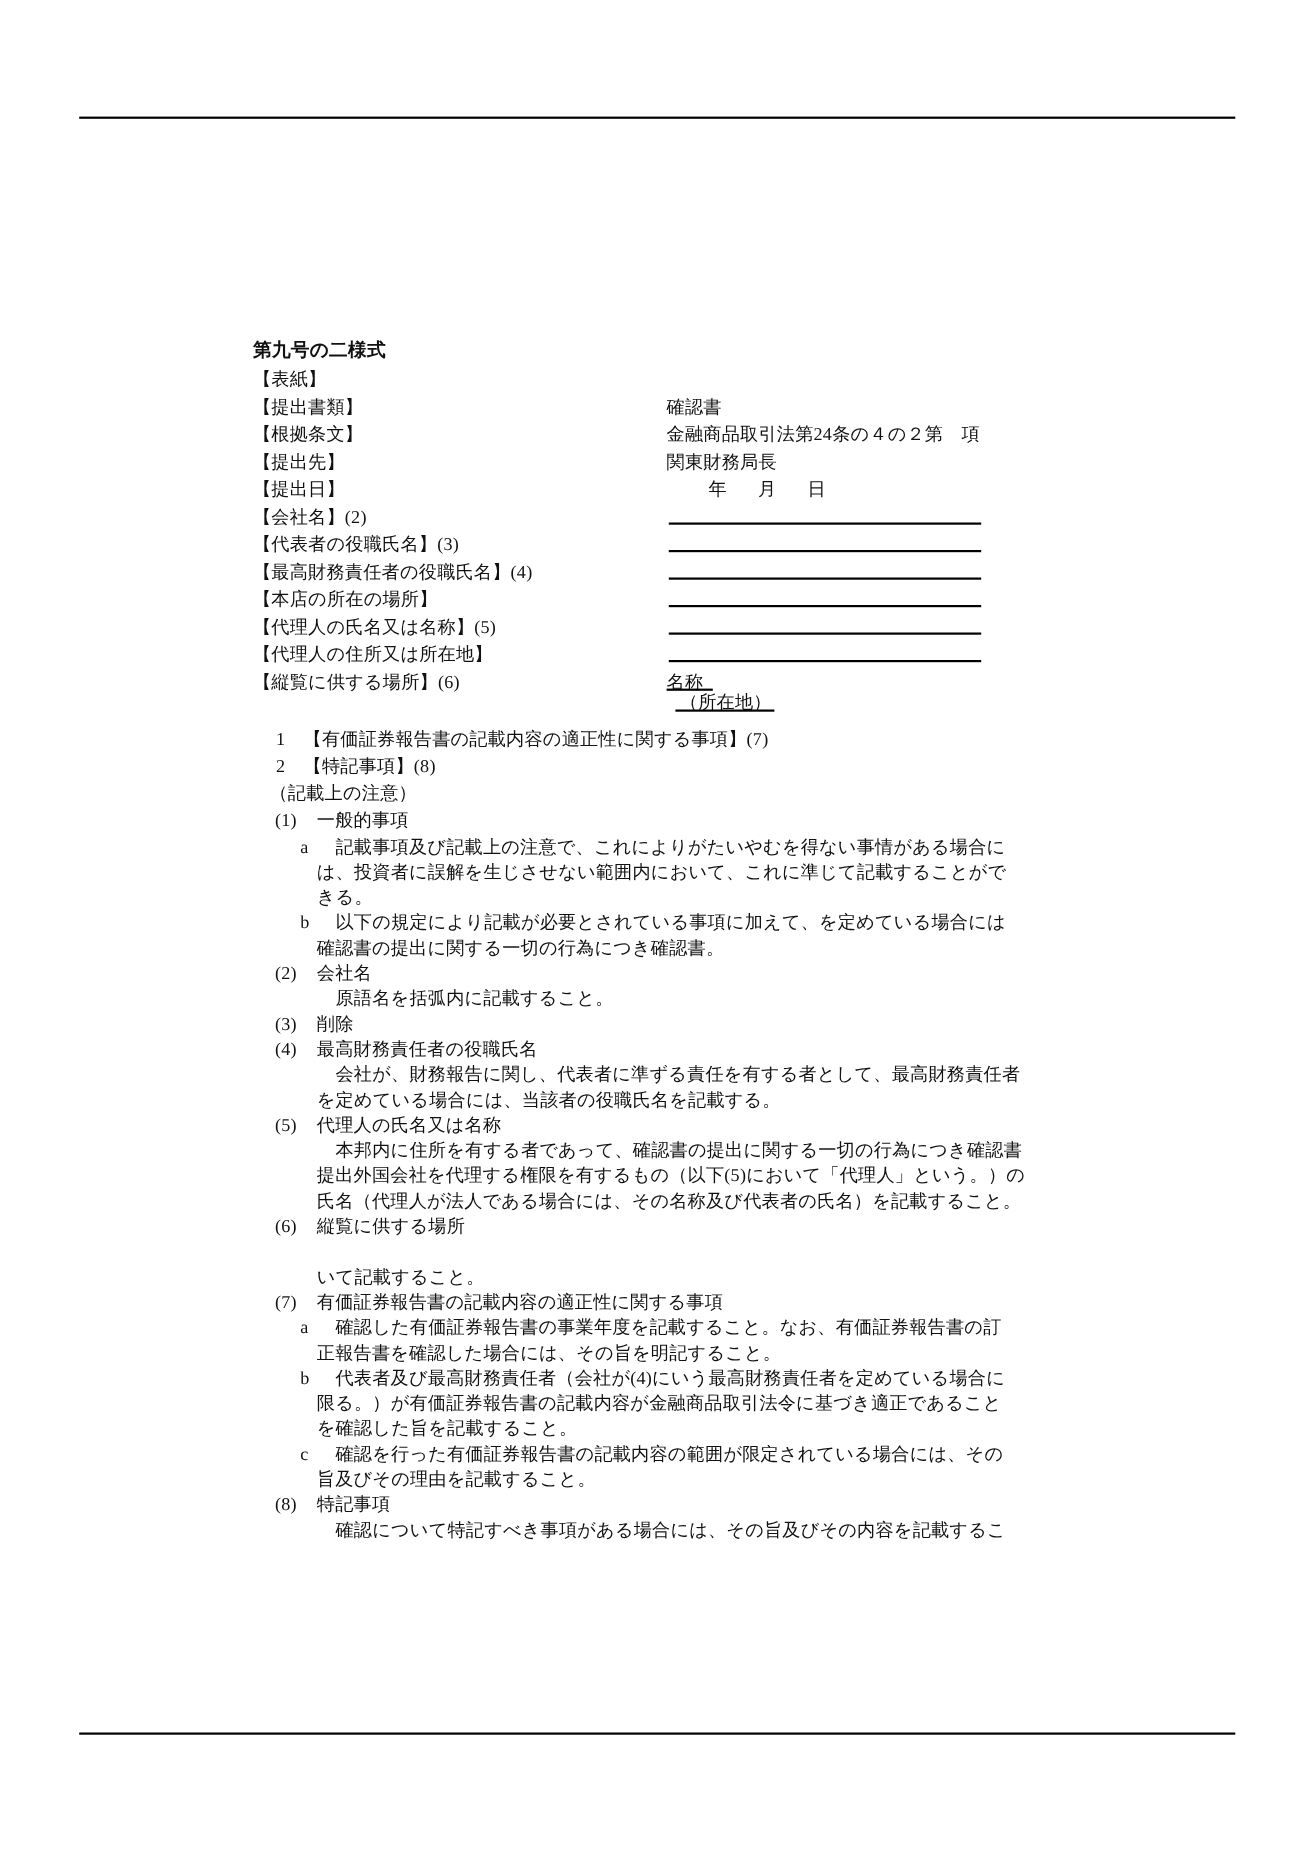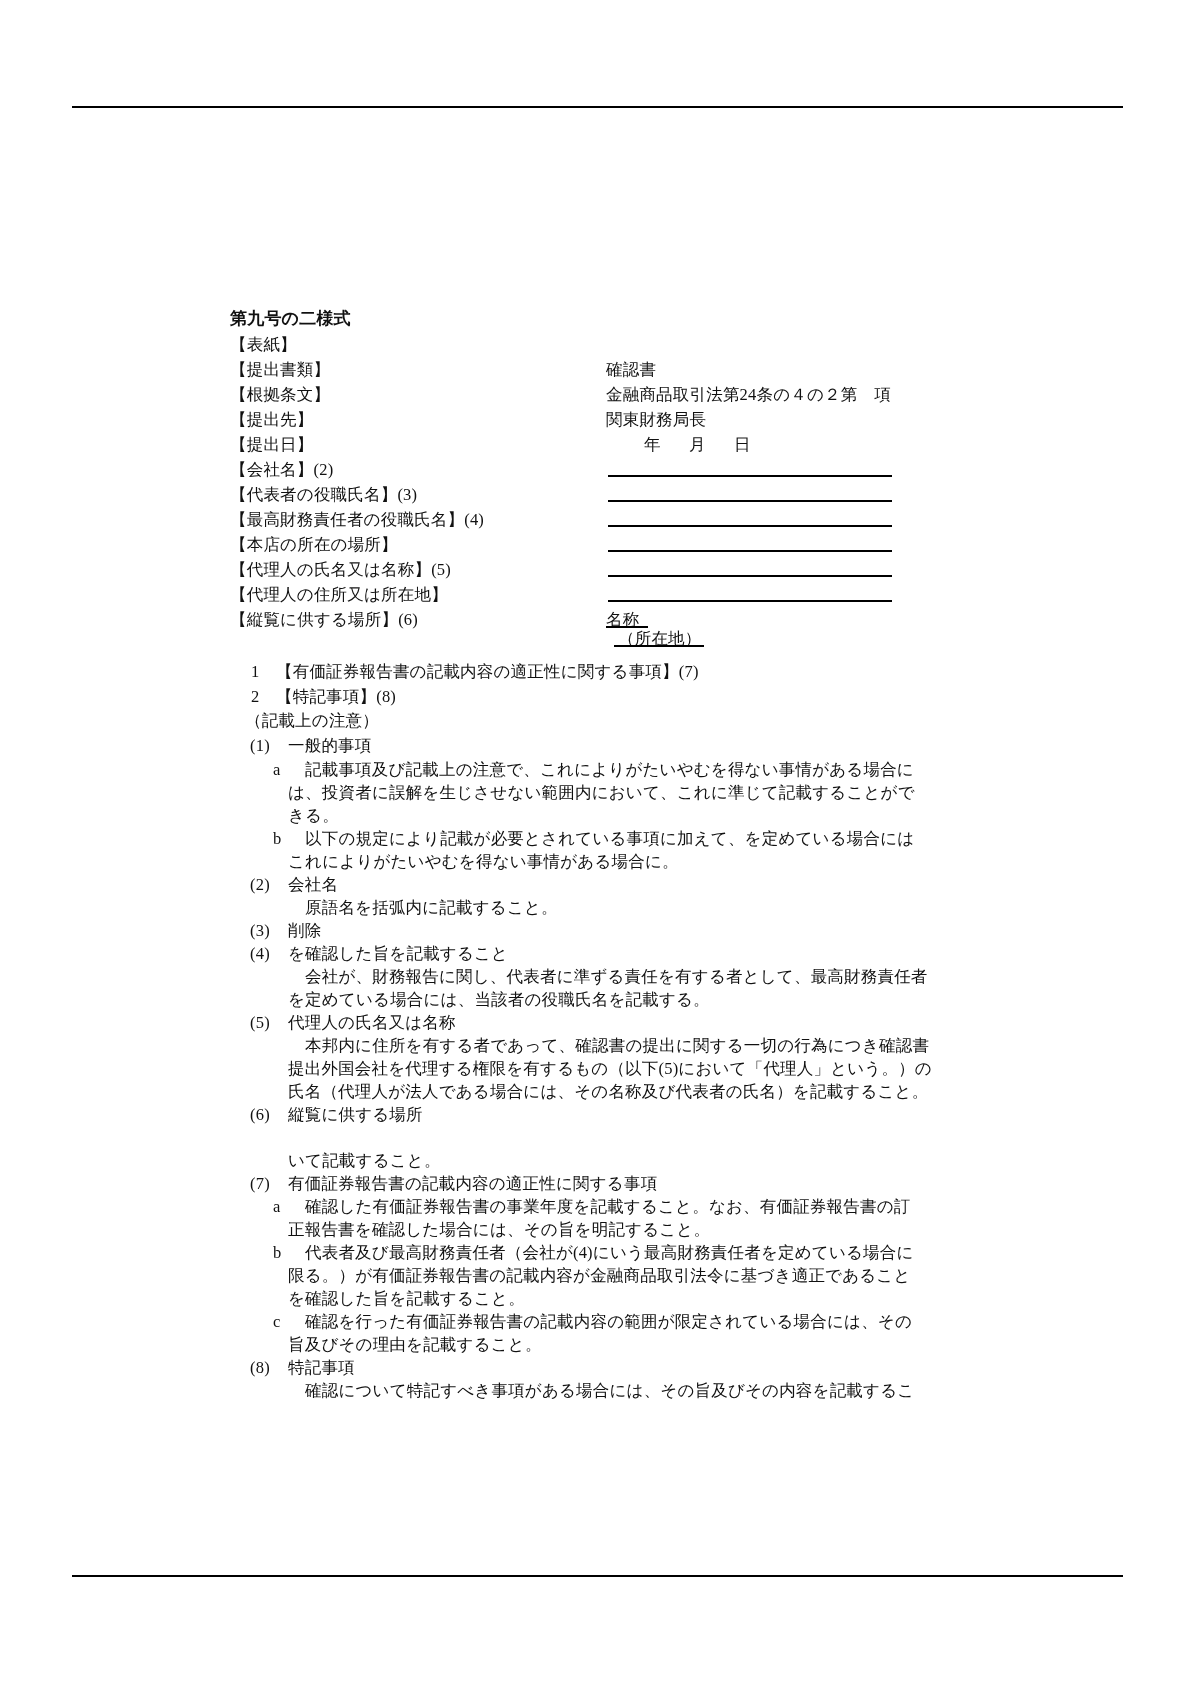--- a/index.html
+++ b/index.html
@@ -104,31 +104,31 @@
   <div class="ln mk-num" style="top:736px">(1)</div>
   <div class="ln t-title" style="top:736px">一般的事項</div>
 
   <div class="ln mk-alpha" style="top:760px">a</div>
   <div class="ln t-cont" style="top:783px">は、投資者に誤解を生じさせない範囲内において、これに準じて記載することがで</div>
   <div class="ln t-first" style="top:760px">記載事項及び記載上の注意で、これによりがたいやむを得ない事情がある場合に</div>
   <div class="ln t-cont" style="top:806px">きる。</div>
 
   <div class="ln mk-alpha" style="top:829px">b</div>
   <div class="ln t-first" style="top:829px">以下の規定により記載が必要とされている事項に加えて、を定めている場合には</div>
-  <div class="ln t-cont" style="top:852px">これによりがたいやむを得ない事情がある場合に。</div>
+  <div class="ln t-cont" style="top:852px">確認書の提出に関する一切の行為につき確認書。</div>
 
   <div class="ln mk-num" style="top:875px">(2)</div>
   <div class="ln t-title" style="top:875px">会社名</div>
   <div class="ln t-first" style="top:898px">原語名を括弧内に記載すること。</div>
 
   <div class="ln mk-num" style="top:921px">(3)</div>
   <div class="ln t-title" style="top:921px">削除</div>
 
   <div class="ln mk-num" style="top:944px">(4)</div>
-  <div class="ln t-title" style="top:944px">を確認した旨を記載すること</div>
+  <div class="ln t-title" style="top:944px">最高財務責任者の役職氏名</div>
   <div class="ln t-first" style="top:967px">会社が、財務報告に関し、代表者に準ずる責任を有する者として、最高財務責任者</div>
   <div class="ln t-cont" style="top:990px">を定めている場合には、当該者の役職氏名を記載する。</div>
 
   <div class="ln mk-num" style="top:1013px">(5)</div>
   <div class="ln t-title" style="top:1013px">代理人の氏名又は名称</div>
   <div class="ln t-first" style="top:1036px">本邦内に住所を有する者であって、確認書の提出に関する一切の行為につき確認書</div>
   <div class="ln t-cont" style="top:1059px">提出外国会社を代理する権限を有するもの（以下(5)において「代理人」という。）の</div>
   <div class="ln t-cont" style="top:1082px">氏名（代理人が法人である場合には、その名称及び代表者の氏名）を記載すること。</div>
 
   <div class="ln mk-num" style="top:1105px">(6)</div>

